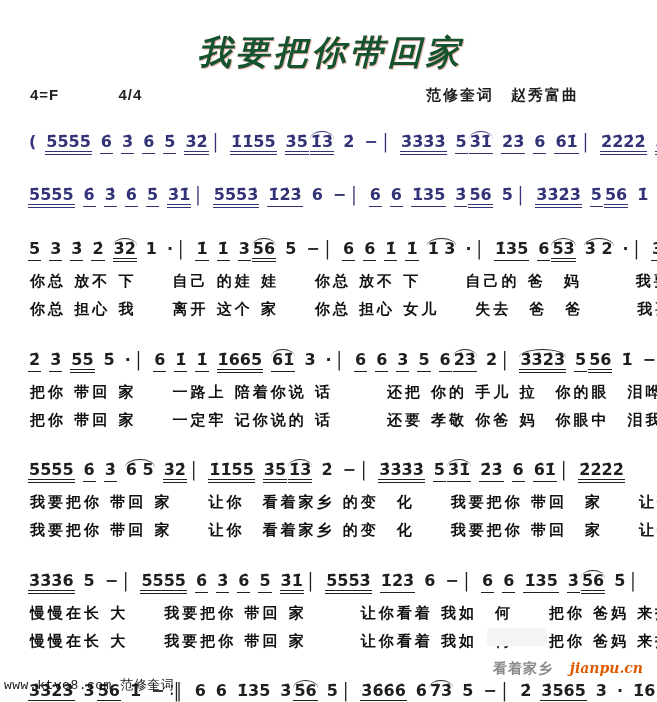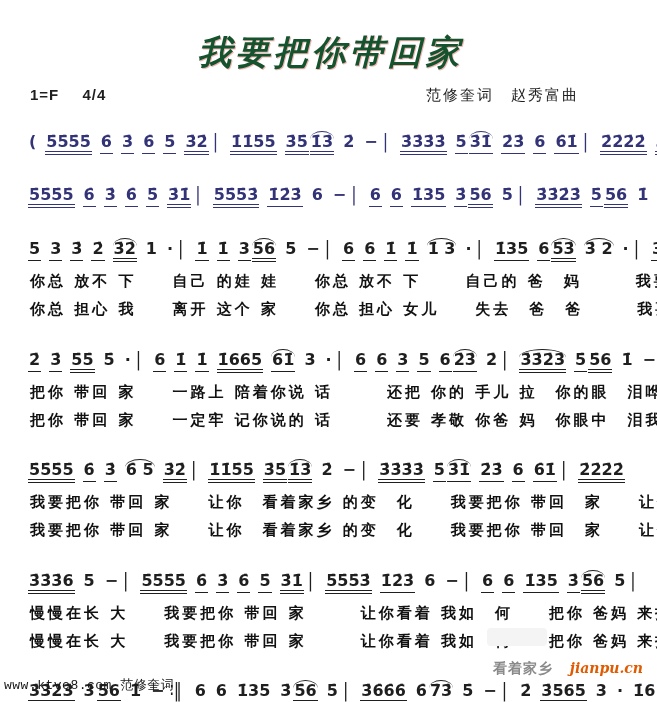--- a/index.html
+++ b/index.html
@@ -12,22 +12,22 @@
   .title{
     text-align:center;margin-top:20px;margin-bottom:10px;
     font-family:"DejaVu Serif",serif;font-weight:bold;font-style:italic;
     font-size:34px;letter-spacing:4px;color:#14532d;
     text-shadow:1px 1px 0 rgba(210,40,30,.35);
   }
   
   .meta{display:flex;justify-content:space-between;align-items:baseline;
     padding:0 8px 0 8px;margin-bottom:10px;}
   .meta .left{font-weight:bold;font-size:15px;letter-spacing:1px;}
-  .meta .left .time{margin-left:18px;}
-  .meta .right{font-family:"DejaVu Serif",serif;font-weight:normal;font-size:15px;letter-spacing:2px;padding-right:52px;}
+  .meta .left .time{margin-left:54px;}
+  .meta .right{font-family:"DejaVu Serif",serif;font-weight:bold;font-size:15px;letter-spacing:2px;padding-right:52px;}
   
   #score{padding:0 2px;}
   .system{margin-bottom:9px;}
   .notation-line{
     font-family:"DejaVu Sans",sans-serif;font-weight:bold;font-size:16px;
     line-height:1;white-space:nowrap;padding:8px 0 5px 4px;
   }
   .intro .notation-line{color:#333377;}
   .tok{display:inline-block;padding:2px 1px 3px 1px;margin-left:8px;vertical-align:baseline;}
   .tok:first-child{margin-left:0;}
@@ -61,21 +61,21 @@
     background:#f4f4f4;border-radius:4px;}
 </style>
 </head>
 <body>
 
 <div class="page">
   <div class="title">我要把你带回家</div>
 
   <div class="meta">
     <div class="left">
-      <span>1=F</span>
+      <span>4=F</span>
       <span class="time">4/4</span>
     </div>
     <div class="right">范修奎词　赵秀富曲</div>
   </div>
 
   <div id="score">
       <div class="system intro">
         <div class="notation-line"><span class="tok">(</span><span class="tok u2">5̇5̇5̇5̇</span><span class="tok u1">6̇</span><span class="tok u1">3̇</span><span class="tok u1">6̇</span><span class="tok u1">5̇</span><span class="tok u2">3̇2̇</span><span class="tok bar">|</span><span class="tok u2">1̇1̇5̇5̇</span><span class="tok u2">3̇5̇</span><span class="tok u2 slur join">1̇3̇</span><span class="tok">2̇</span><span class="tok">−</span><span class="tok bar">|</span><span class="tok u2">3̇3̇3̇3̇</span><span class="tok u1">5̇</span><span class="tok u1 slur join">3̇1̇</span><span class="tok u1">2̇3̇</span><span class="tok u1">6</span><span class="tok u1">6̇1̇</span><span class="tok bar">|</span><span class="tok u2">2̇2̇2̇2̇</span><span class="tok u2">3̇3̇3̇6</span></div>
       </div>
       <div class="system intro">

